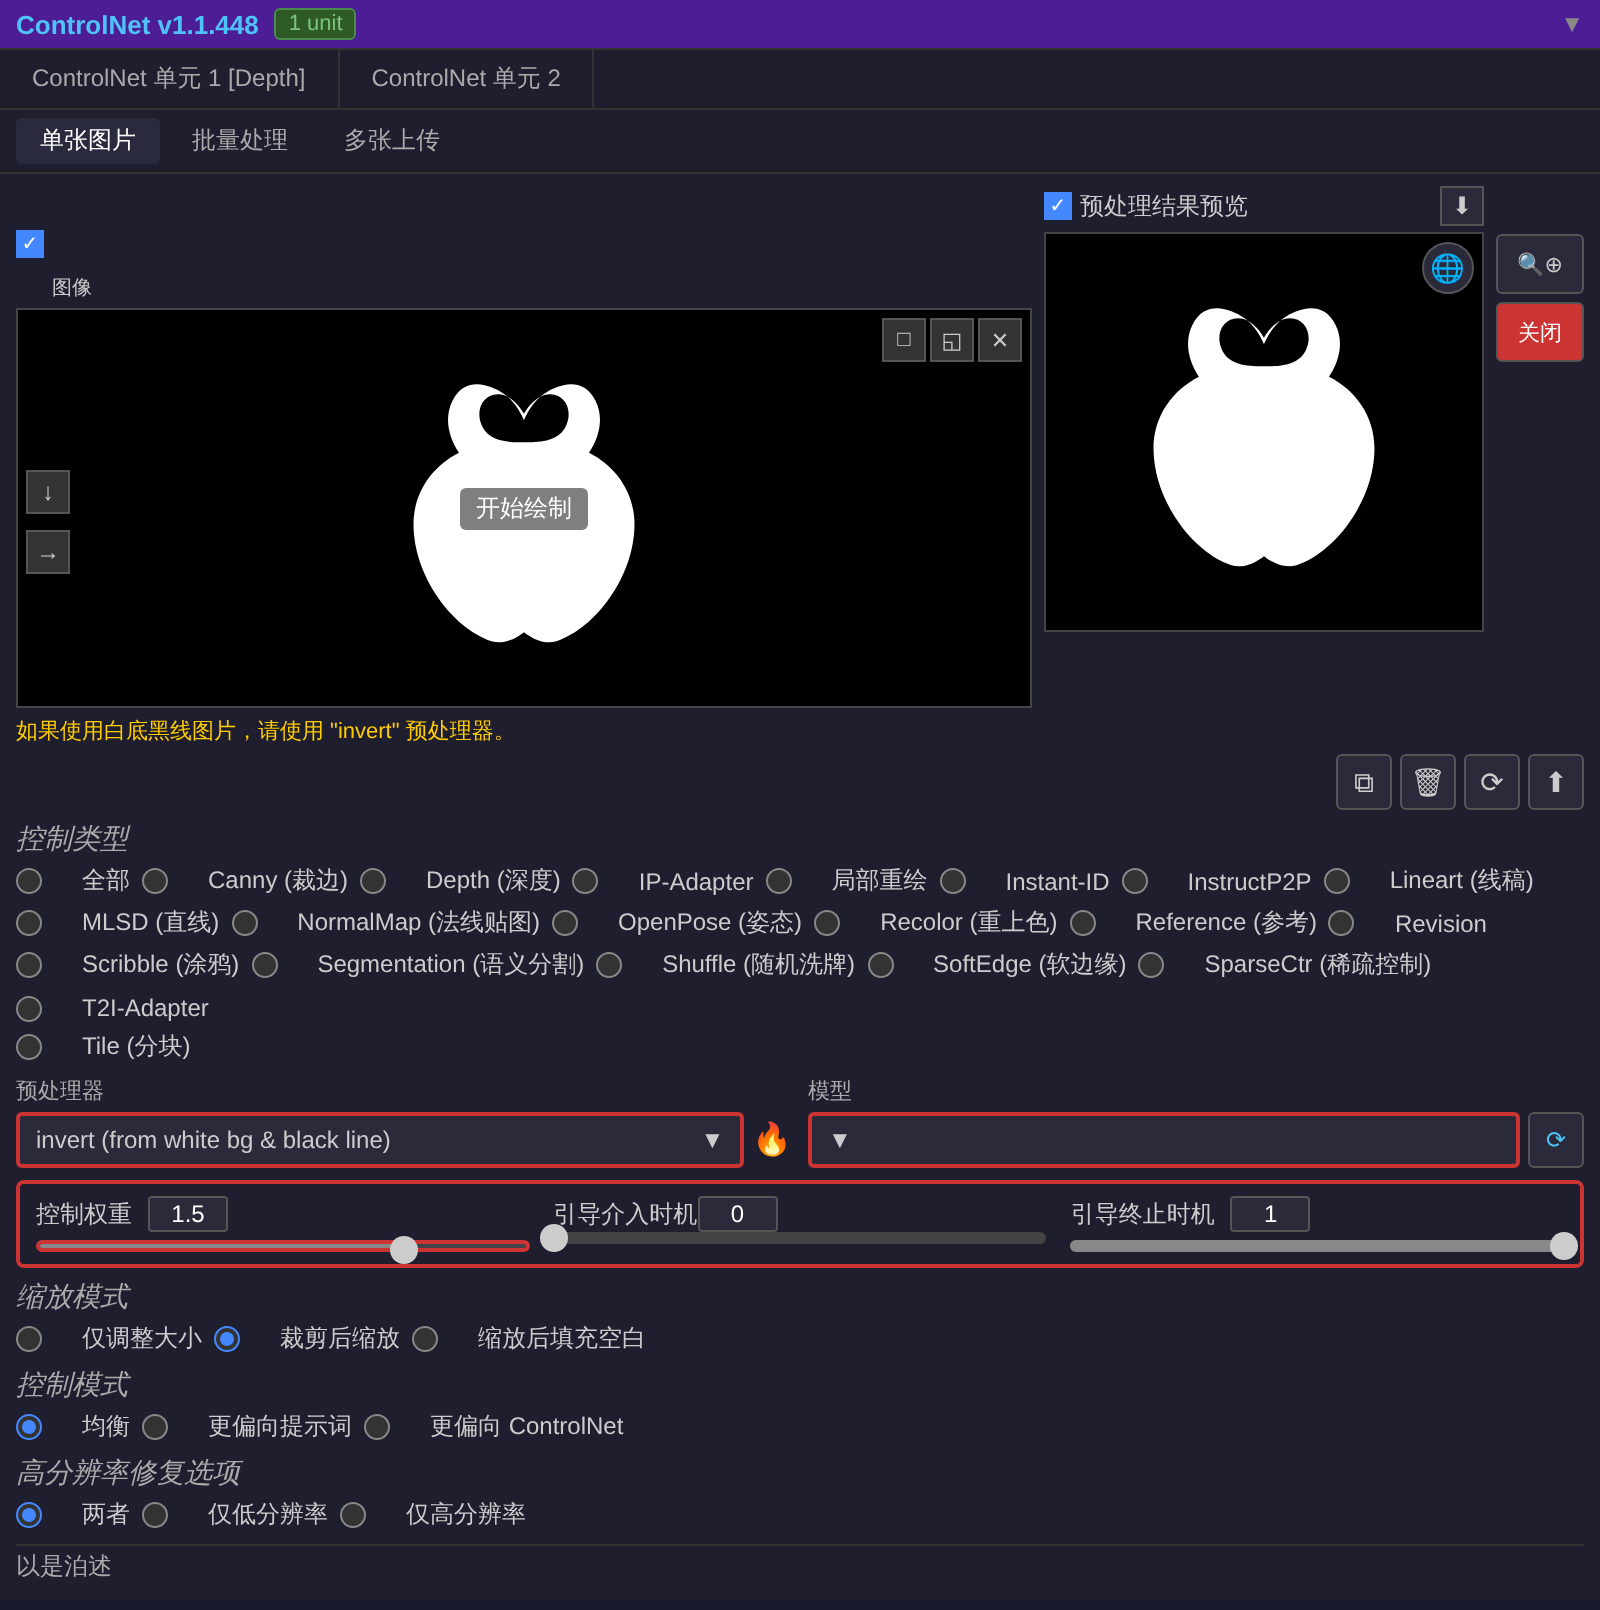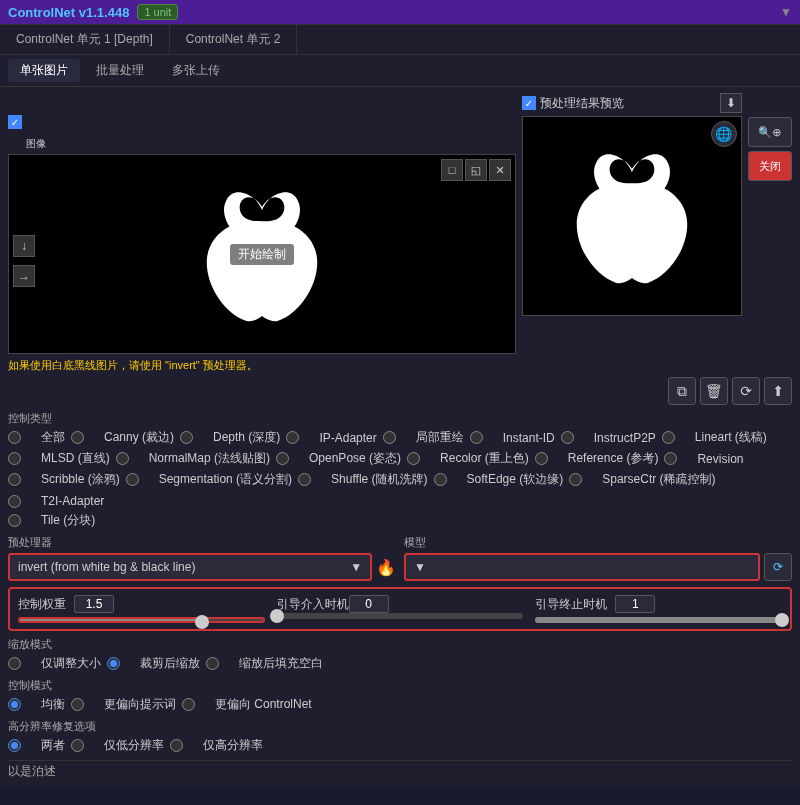--- a/index.html
+++ b/index.html
@@ -121,22 +121,23 @@
       background: #4488ff;
       border-color: #4488ff;
     }
     .cb.checked::after {
       content: '✓';
       color: #fff;
       font-size: 10px;
     }
     .section-label {
       color: #aaa;
-      font-size: 11px;
+      font-size: 14px;
       margin: 6px 0 3px 0;
+      font-style: italic;
     }
     .radio-group {
       display: flex;
       flex-wrap: wrap;
       gap: 6px;
       align-items: center;
     }
     .radio-wrapper {
       display: flex;
       align-items: center;

